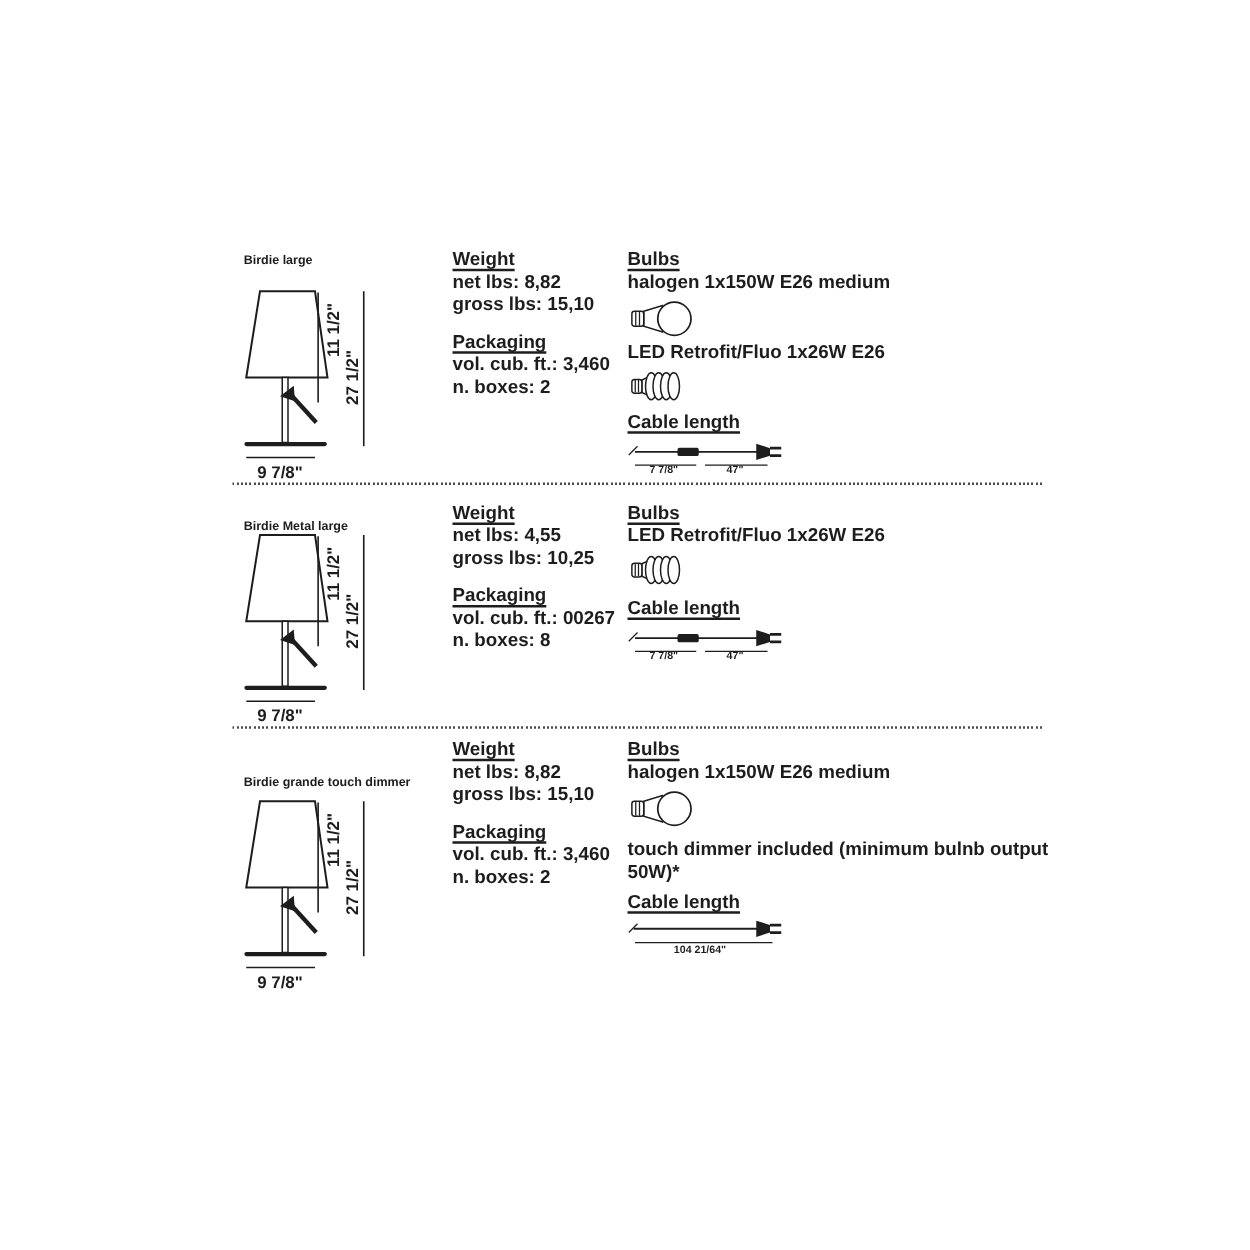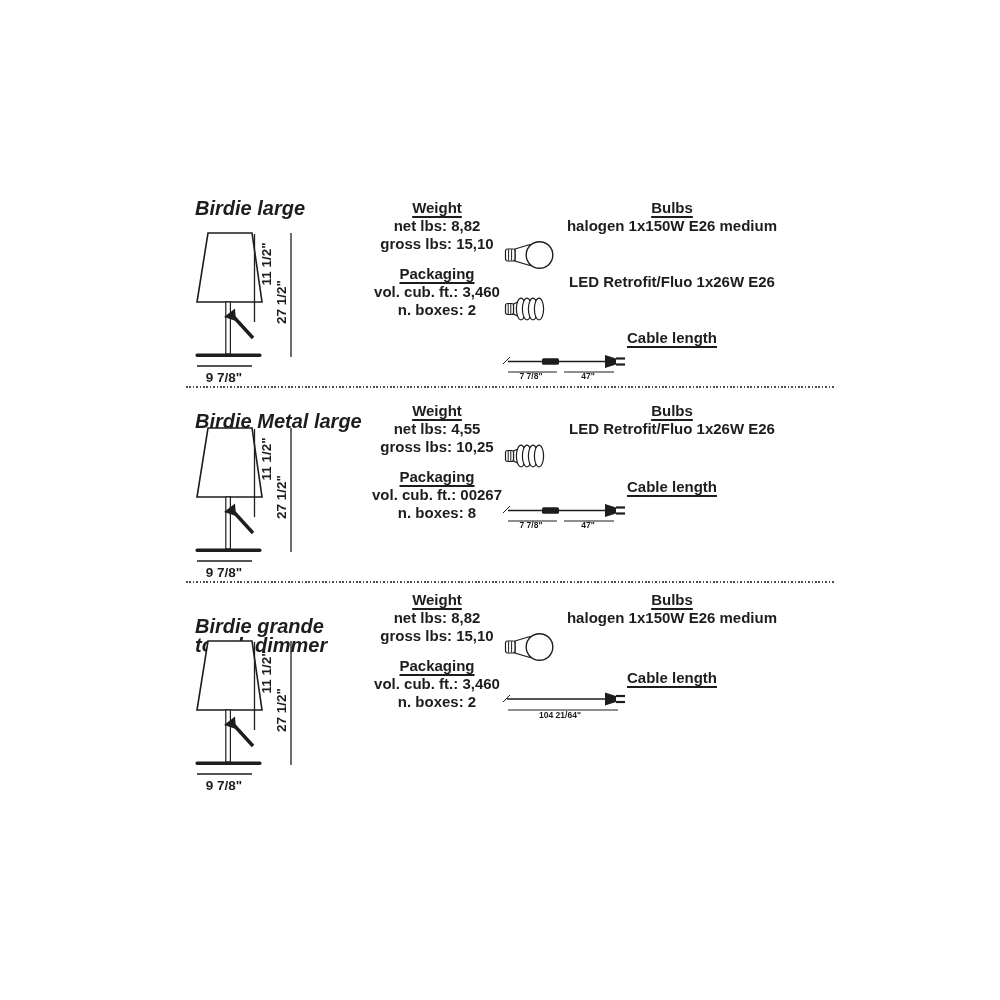--- a/index.html
+++ b/index.html
@@ -2,23 +2,23 @@
 <html><head>
 <meta charset="utf-8">
 <style>
   html,body{margin:0;padding:0;}
   body{
     width:1000px;height:1000px;background:#ffffff;position:relative;
     font-family:"Liberation Sans", sans-serif;font-weight:700;color:#1d1d1d;
     -webkit-font-smoothing:antialiased;
   }
   .abs{position:absolute;}
-  .title{font-size:20px;line-height:19px;width:175px;font-style:italic;}
+  .title{font-size:10px;line-height:19px;width:175px;}
   .col{font-size:15px;line-height:18px;}
-  .col div{white-space:nowrap;text-align:center;}
+  .col div{white-space:nowrap;}
   .col .wrap{white-space:normal;}
   .h{text-decoration:underline;text-decoration-thickness:1.6px;text-underline-offset:2.5px;}
   .mt12{margin-top:12px;}
   .mt8{margin-top:8px;}
   .mt6{margin-top:6px;}
   .icon-block{display:block;margin:4px 0 2px 2px;}
   .cable-block{display:block;margin-top:2px;}
   .separator{height:2px;background:repeating-linear-gradient(90deg,#4c4c4c 0 1.6px,transparent 1.6px 3.4px);}
   svg text{fill:#1d1d1d;font-family:"Liberation Sans", sans-serif;font-weight:700;}
 </style>
@@ -194,20 +194,21 @@
     <div>halogen 1x150W E26 medium</div>
     <svg class="icon-block" width="56" height="32" viewBox="0 0 56 32">
       <g stroke="#1d1d1d" fill="#ffffff">
         <polygon points="11,10 26,5.5 26,26.5 11,22" stroke-width="1.2"></polygon>
         <rect x="1.5" y="10" width="9.5" height="12" rx="2" stroke-width="1.2"></rect>
         <line x1="4.6" y1="10.5" x2="4.6" y2="21.5" stroke-width="1"></line>
         <line x1="7.6" y1="10.5" x2="7.6" y2="21.5" stroke-width="1"></line>
         <circle cx="35.5" cy="16" r="13.3" stroke-width="1.4"></circle>
       </g>
     </svg>
+    <div class="wrap mt8">touch dimmer included (minimum bulnb output 50W)*</div>
     <div class="h mt6">Cable length</div>
     <svg class="cable-block" width="135" height="30" viewBox="0 0 135 30">
       <g stroke="#1d1d1d" fill="none">
         <line x1="1" y1="13" x2="8" y2="6" stroke-width="1"></line>
         <line x1="5" y1="10" x2="104" y2="10" stroke-width="1.5"></line>
         <polygon points="103,3.5 114,7 114,13 103,16.5" fill="#1d1d1d" stroke="none"></polygon>
         <line x1="114" y1="7" x2="123" y2="7" stroke-width="2.2"></line>
         <line x1="114" y1="13" x2="123" y2="13" stroke-width="2.2"></line>
         <line x1="6" y1="21" x2="116" y2="21" stroke-width="1"></line>
       </g>

